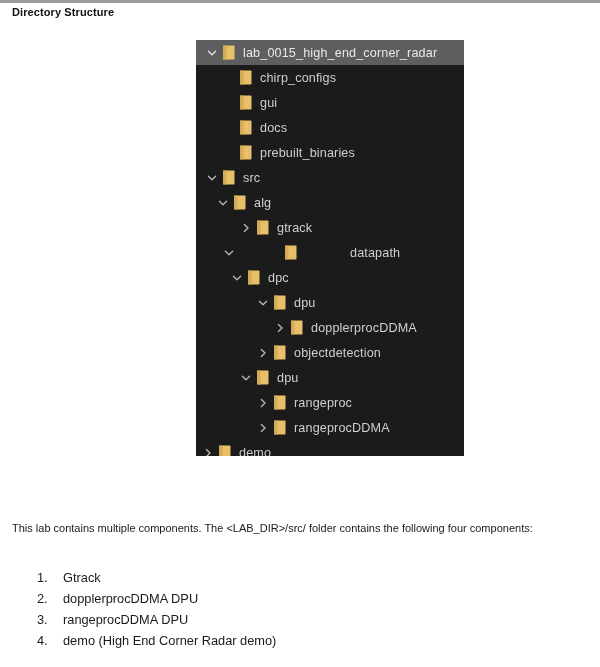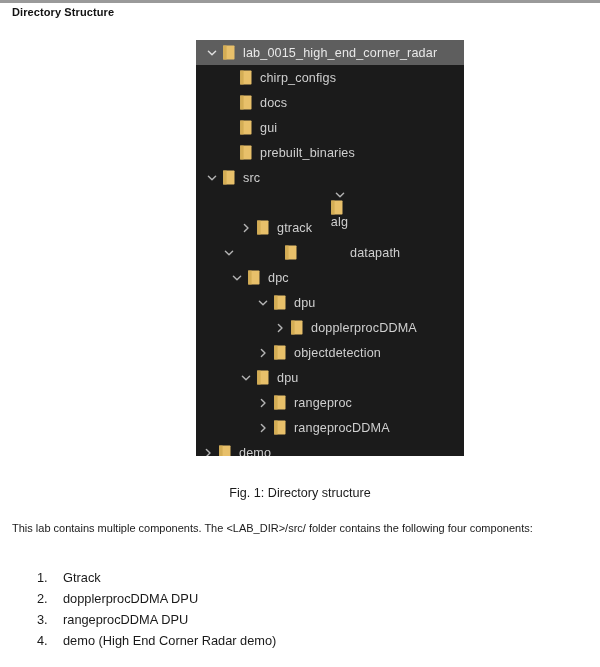--- a/index.html
+++ b/index.html
@@ -169,31 +169,31 @@
         <span class="tree-label">chirp_configs</span>
       </div>
       <div class="tree-row" style="padding-left: 25px;">
         <span class="twisty"></span>
         <span class="folder-icon">
           <svg width="13" height="15" viewBox="0 0 13 15" aria-hidden="true">
             <path d="M1.2 0.6 H11.8 A0.7 0.7 0 0 1 12.5 1.3 V13.7 A0.7 0.7 0 0 1 11.8 14.4 H1.2 Z" fill="#e8c06a"></path>
             <path d="M1.2 0.6 H4.6 V14.4 H1.2 Z" fill="#d4ad55"></path>
           </svg>
         </span>
-        <span class="tree-label">docs</span>
+        <span class="tree-label">gui</span>
       </div>
       <div class="tree-row" style="padding-left: 25px;">
         <span class="twisty"></span>
         <span class="folder-icon">
           <svg width="13" height="15" viewBox="0 0 13 15" aria-hidden="true">
             <path d="M1.2 0.6 H11.8 A0.7 0.7 0 0 1 12.5 1.3 V13.7 A0.7 0.7 0 0 1 11.8 14.4 H1.2 Z" fill="#e8c06a"></path>
             <path d="M1.2 0.6 H4.6 V14.4 H1.2 Z" fill="#d4ad55"></path>
           </svg>
         </span>
-        <span class="tree-label">gui</span>
+        <span class="tree-label">docs</span>
       </div>
       <div class="tree-row" style="padding-left: 25px;">
         <span class="twisty"></span>
         <span class="folder-icon">
           <svg width="13" height="15" viewBox="0 0 13 15" aria-hidden="true">
             <path d="M1.2 0.6 H11.8 A0.7 0.7 0 0 1 12.5 1.3 V13.7 A0.7 0.7 0 0 1 11.8 14.4 H1.2 Z" fill="#e8c06a"></path>
             <path d="M1.2 0.6 H4.6 V14.4 H1.2 Z" fill="#d4ad55"></path>
           </svg>
         </span>
         <span class="tree-label">prebuilt_binaries</span>
@@ -205,21 +205,21 @@
           </svg>
         </span>
         <span class="folder-icon">
           <svg width="13" height="15" viewBox="0 0 13 15" aria-hidden="true">
             <path d="M1.2 0.6 H11.8 A0.7 0.7 0 0 1 12.5 1.3 V13.7 A0.7 0.7 0 0 1 11.8 14.4 H1.2 Z" fill="#e8c06a"></path>
             <path d="M1.2 0.6 H4.6 V14.4 H1.2 Z" fill="#d4ad55"></path>
           </svg>
         </span>
         <span class="tree-label">src</span>
       </div>
-      <div class="tree-row" style="padding-left: 19px; flex-direction: column;">
+      <div class="tree-row" style="padding-left: 19px;">
         <span class="twisty">
           <svg width="10" height="10" viewBox="0 0 10 10" aria-hidden="true">
             <path d="M1.4 3.2 L5 6.8 L8.6 3.2" fill="none" stroke="#b4b4b4" stroke-width="1.4" stroke-linecap="round" stroke-linejoin="round"></path>
           </svg>
         </span>
         <span class="folder-icon">
           <svg width="13" height="15" viewBox="0 0 13 15" aria-hidden="true">
             <path d="M1.2 0.6 H11.8 A0.7 0.7 0 0 1 12.5 1.3 V13.7 A0.7 0.7 0 0 1 11.8 14.4 H1.2 Z" fill="#e8c06a"></path>
             <path d="M1.2 0.6 H4.6 V14.4 H1.2 Z" fill="#d4ad55"></path>
           </svg>
@@ -361,21 +361,20 @@
         <span class="folder-icon">
           <svg width="13" height="15" viewBox="0 0 13 15" aria-hidden="true">
             <path d="M1.2 0.6 H11.8 A0.7 0.7 0 0 1 12.5 1.3 V13.7 A0.7 0.7 0 0 1 11.8 14.4 H1.2 Z" fill="#e8c06a"></path>
             <path d="M1.2 0.6 H4.6 V14.4 H1.2 Z" fill="#d4ad55"></path>
           </svg>
         </span>
         <span class="tree-label">demo</span>
       </div>
     </div>
 
-  <div class="caption">Fig. 1: Directory structure</div>
 
   <div class="body-para">This lab contains multiple components. The &lt;LAB_DIR&gt;/src/ folder contains the following four components:</div>
 
   <ol class="num-list" id="components-list">
       <li>
         <span class="marker">1.</span>
         <span>Gtrack</span>
       </li>
       <li>
         <span class="marker">2.</span>

